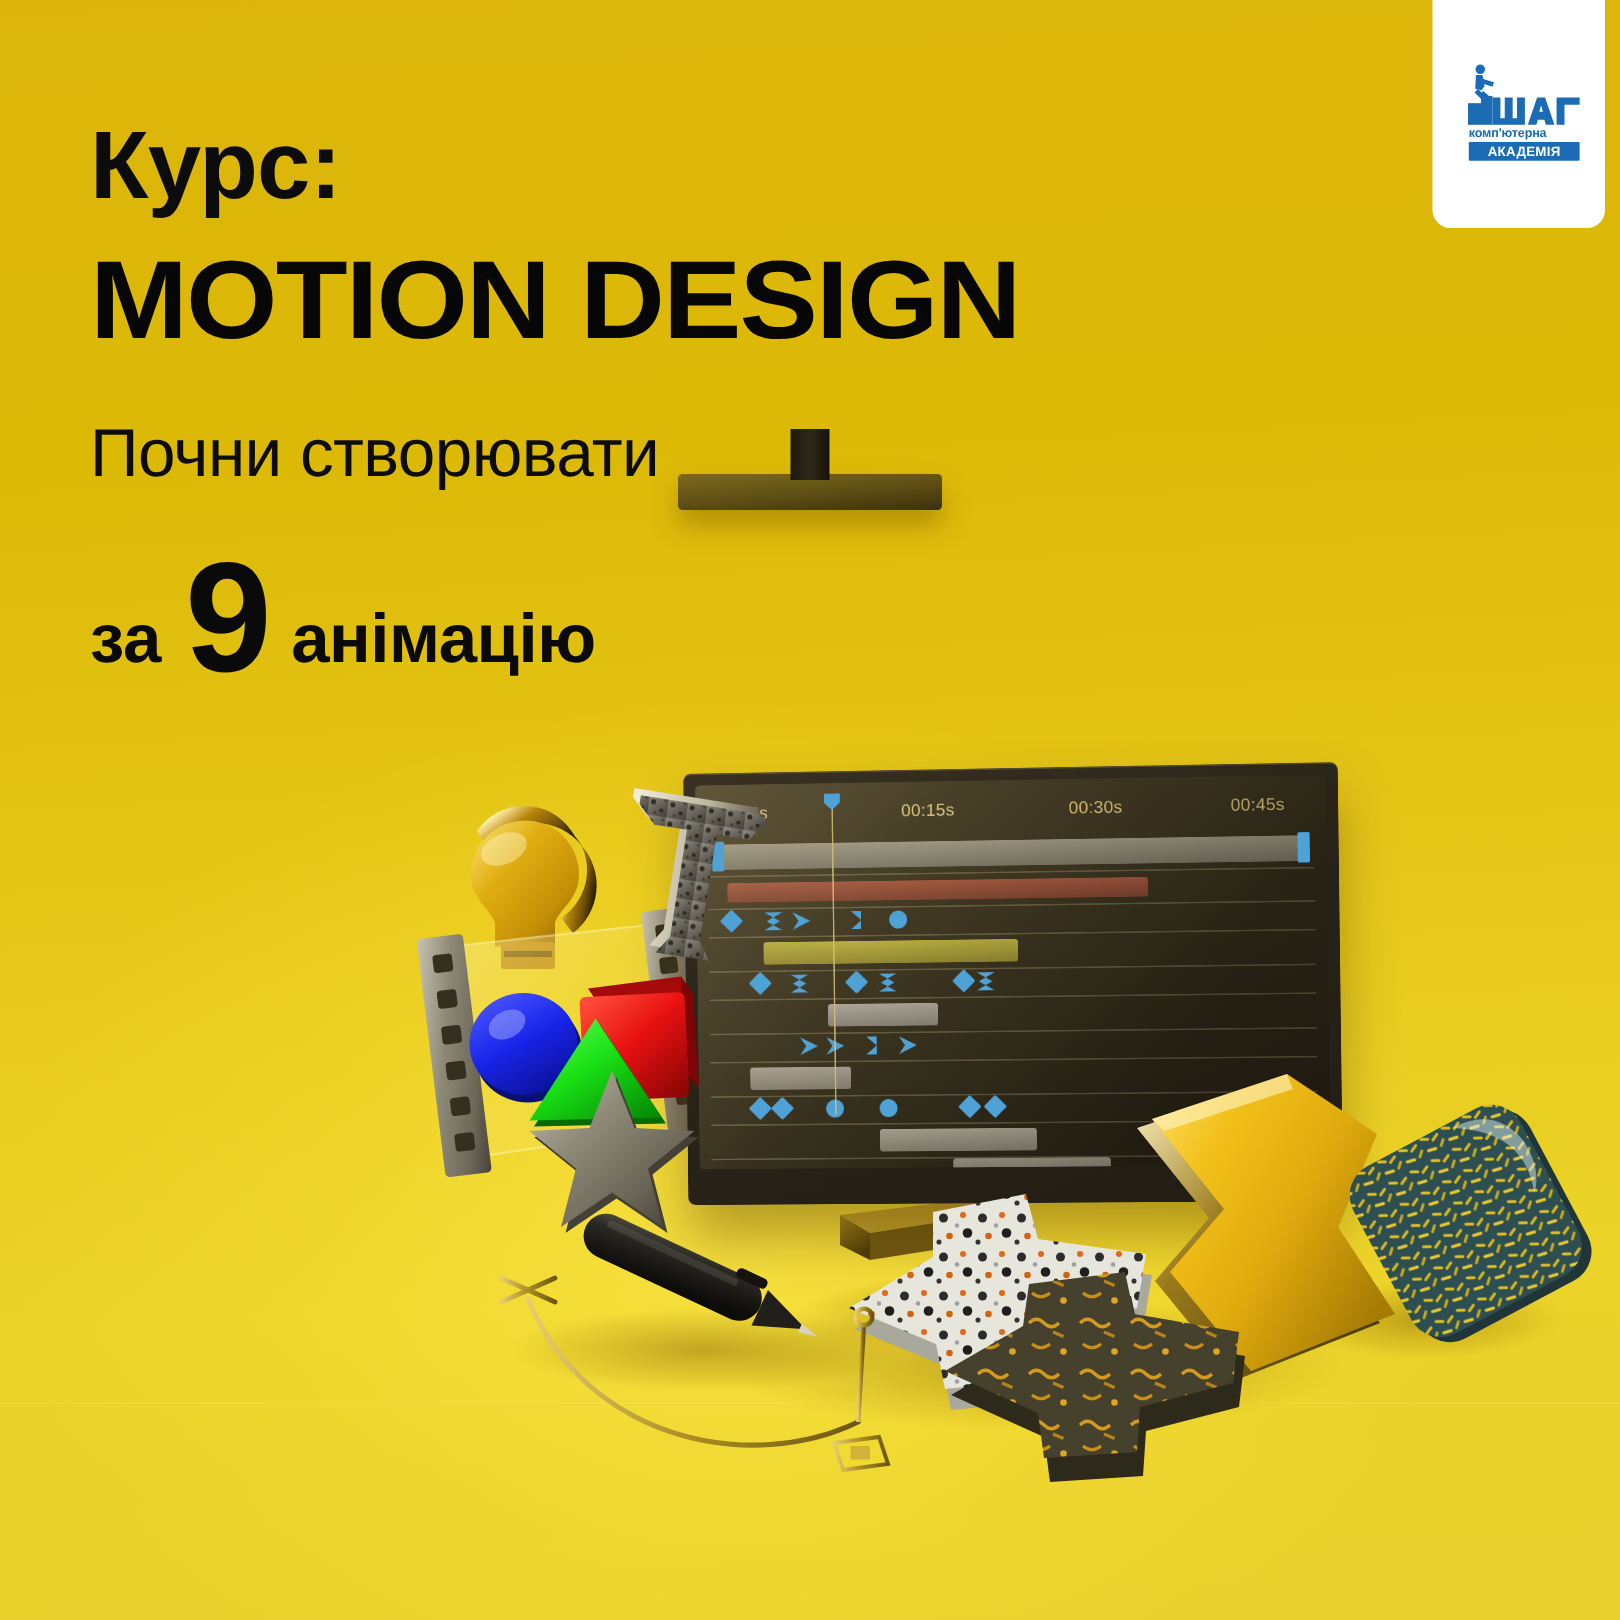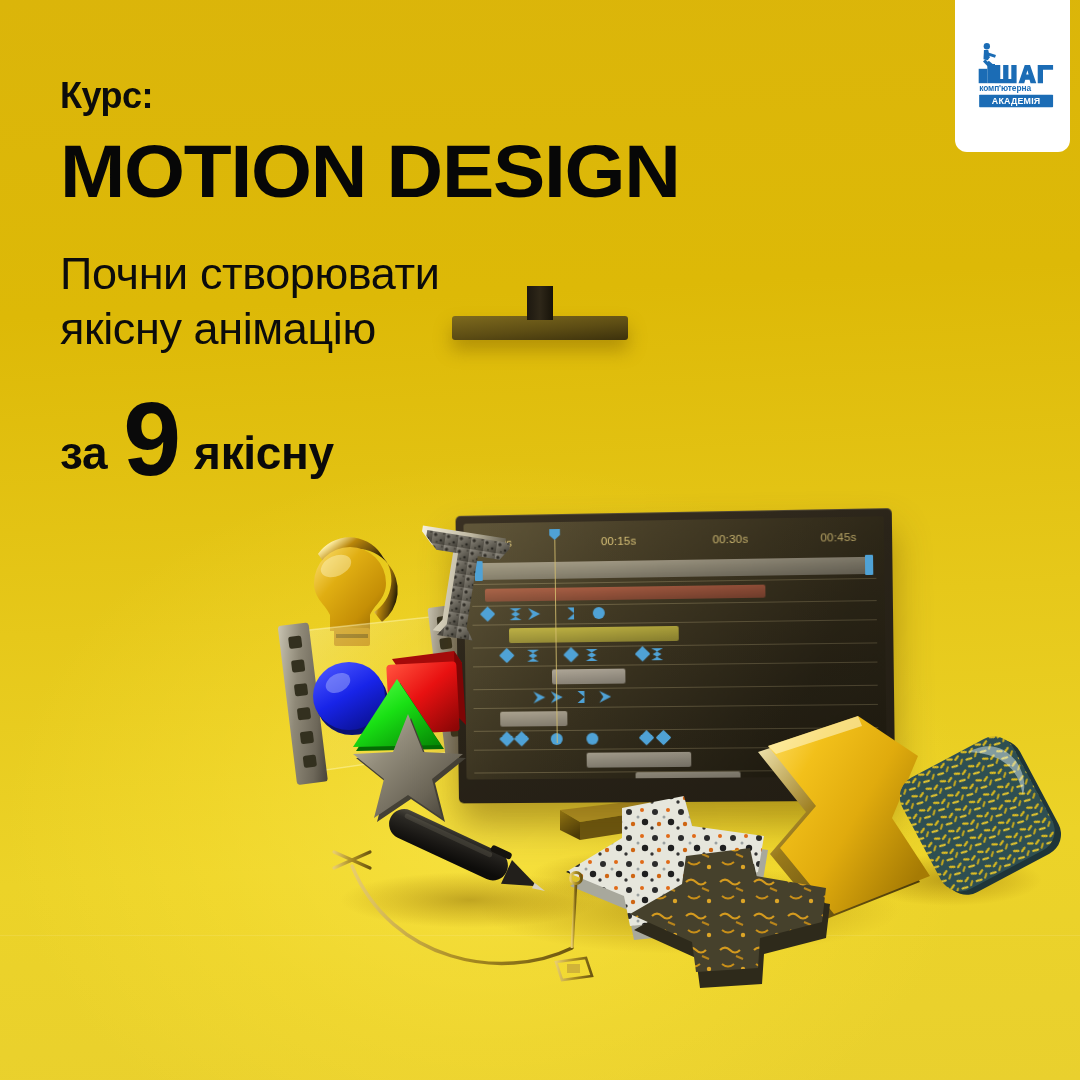--- a/index.html
+++ b/index.html
@@ -28,21 +28,21 @@
   .bg-floorline {
     position:absolute; left:0; right:0; top:86.6%;
     height:1px;
     background:rgba(255,255,255,.10);
   }
 
   
   .copy { position:absolute; left:60px; top:78px; z-index:40; }
 
   .kicker {
-    font-size:36px; font-weight:700; color:#0c0c0c;
+    font-size:64px; font-weight:700; color:#0c0c0c;
     letter-spacing:-.5px; line-height:1.02;
   }
   .headline {
     font-size:74px; font-weight:700; color:#070707;
     letter-spacing:-1.2px; line-height:1.0;
     margin-top:20px;
     text-transform:uppercase;
     transform:scaleX(1.06); transform-origin:left center;
   }
   .subline {
@@ -173,27 +173,26 @@
   <div class="bg-floorline"></div>
 
   <div class="copy">
 
     <div class="kicker">Курс:</div>
 
     <div class="headline">MOTION DESIGN</div>
 
     <div class="subline">
       <span>Почни створювати</span>
-      <span>якісну анімацію</span>
     </div>
 
     <div class="duration">
       <span class="dur-pre">за</span>
       <span class="dur-num">9</span>
-      <span class="dur-post">якісну</span>
+      <span class="dur-post">анімацію</span>
     </div>
   </div>
 
   <div class="logo-card">
     <div class="logo-inner">
       <svg class="logo-svg" viewBox="0 0 200 150">
         <g fill="#1b6cb5">
 
           <g>
             <circle cx="33" cy="13" r="6.6"></circle>

